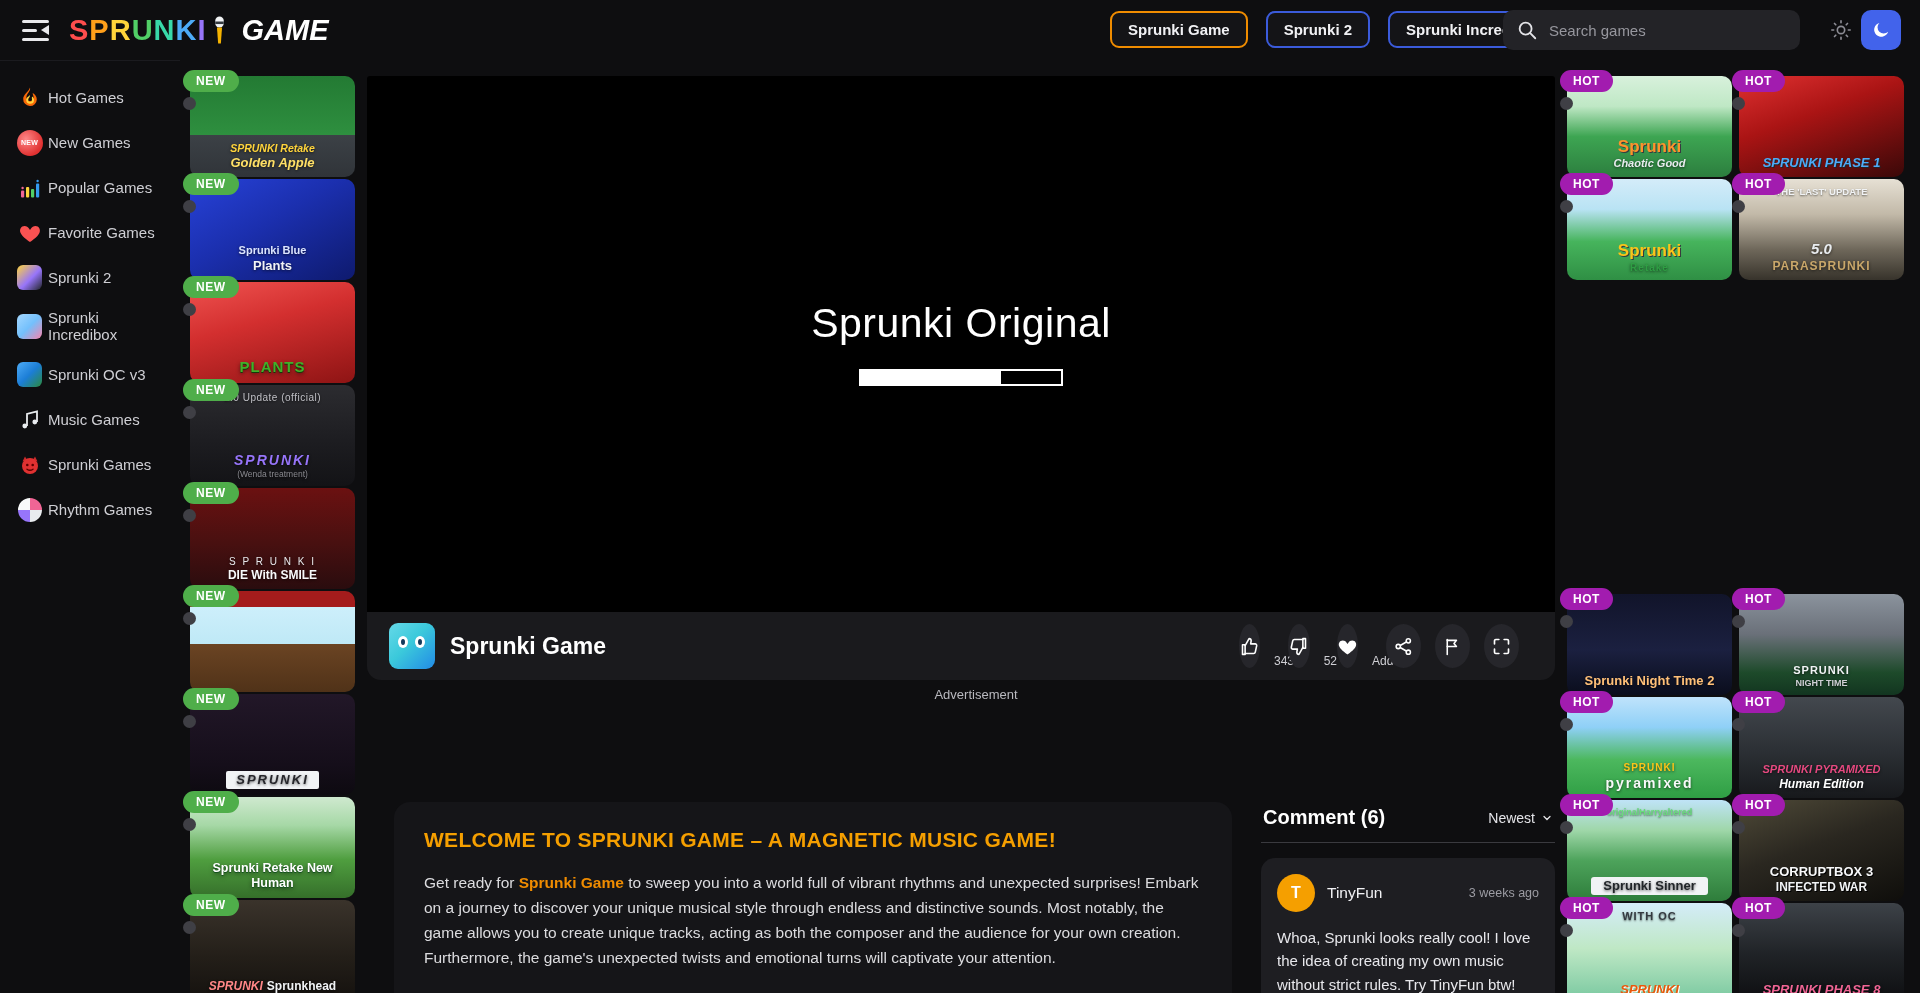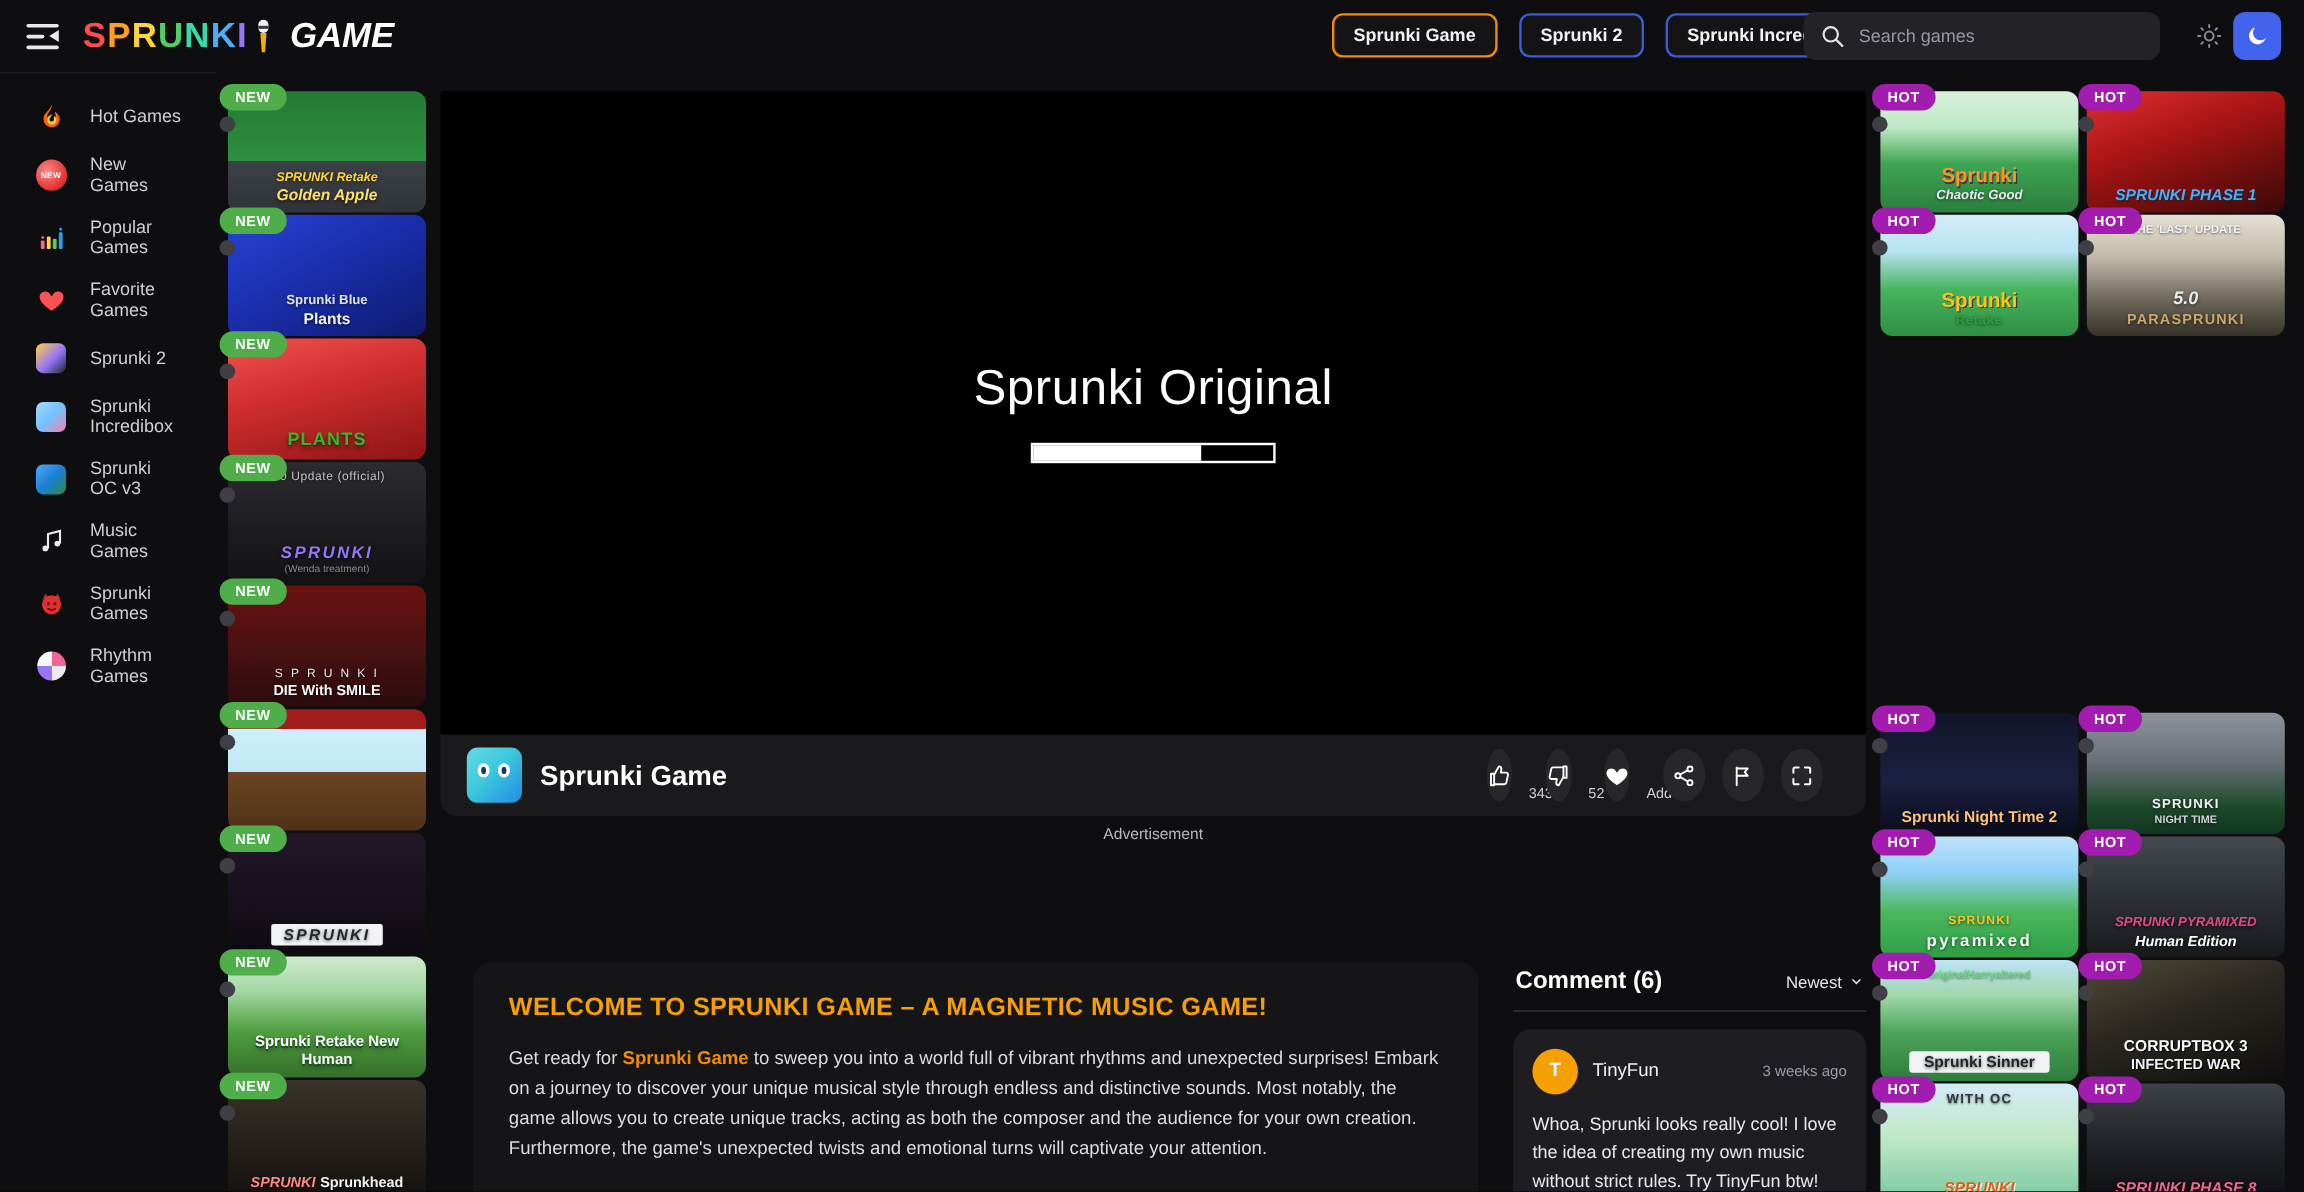--- a/index.html
+++ b/index.html
@@ -20,21 +20,21 @@
   .nav{position:absolute;left:1110px;top:11px;display:flex;gap:18px}
   .nav button{background:#141417;border:2px solid #3b5bdb;border-radius:9px;color:#f1f1f4;font-size:15px;font-weight:600;padding:8px 16px;font-family:inherit;cursor:pointer;white-space:nowrap}
   .search{position:absolute;left:1503px;top:10px;width:297px;height:40px;background:#232327;border-radius:10px;display:flex;align-items:center;padding:0 13px;gap:11px}
   .search input{flex:1;background:transparent;border:none;outline:none;color:#e4e4e8;font-size:15px;font-family:inherit}
   .search input::placeholder{color:#97979e}
   .theme{position:absolute;left:1830px;top:10px;display:flex;align-items:center;gap:9px}
   .moonbtn{width:40px;height:40px;border-radius:10px;background:#4263eb;display:flex;align-items:center;justify-content:center;border:none;cursor:pointer}
 
   
   .sidebar{position:absolute;left:0;top:60px;width:180px;bottom:0;padding-top:14px;border-top:1px solid #1b1b1f}
-  .side-item{display:flex;align-items:center;gap:19px;padding:9px 29px;font-size:15px;color:#cfcfd4;cursor:pointer}
+  .side-item{display:flex;align-items:center;gap:5px;padding:9px 16px;font-size:15px;color:#cfcfd4;cursor:pointer}
   .sicon{width:27px;height:27px;display:flex;align-items:center;justify-content:center;flex:none}
   .ic-new{width:26px;height:26px;border-radius:50%;background:radial-gradient(circle at 35% 35%,#ff8787,#e03131 70%);color:#fff;font-size:7px;font-weight:800;display:flex;align-items:center;justify-content:center;letter-spacing:.3px}
   .thumb-ic{width:25px;height:25px;border-radius:6px}
   .ic-rhythm{width:24px;height:24px;border-radius:50%;background:conic-gradient(#f06595 0 25%,#e9ecef 25% 50%,#9775fa 50% 75%,#f8f9fa 75% 100%)}
 
   
   .gcard{position:relative;width:165px;height:101px;flex:none;cursor:pointer}
   .gbg{position:absolute;inset:0;border-radius:10px;overflow:hidden}
   .badge{position:absolute;top:-6px;left:-7px;z-index:3;padding:4px 13px;border-radius:13px;font-size:12px;font-weight:800;color:#fff;letter-spacing:.5px}
   .badge.new{background:#4fae4a}
@@ -58,21 +58,21 @@
   .gamebar{height:68px;background:#1a1a1d;border-radius:0 0 14px 14px;display:flex;align-items:center;padding:0 22px;gap:15px}
   .gicon{width:46px;height:46px;border-radius:9px;position:relative;background:linear-gradient(135deg,#66d9e8 0%,#3bc9db 45%,#228be6 100%);flex:none}
   .gicon::before{content:"";position:absolute;width:10px;height:12px;background:#fff;border-radius:50%;left:9px;top:13px;box-shadow:17px 0 0 #fff}
   .gicon::after{content:"";position:absolute;width:4px;height:6px;background:#143a5c;border-radius:50%;left:12px;top:16px;box-shadow:17px 0 0 #143a5c}
   .gbtitle{font-size:23px;font-weight:600}
   .actions{margin-left:auto;display:flex;align-items:flex-start}
   .abtn{width:49px;display:flex;flex-direction:row;align-items:flex-end;gap:14px;background:none;border:none;cursor:pointer;font-family:inherit}
   .acirc{width:44px;height:44px;border-radius:50%;background:#26262b;display:flex;align-items:center;justify-content:center}
   .alabel{font-size:12px;color:#cfcfd4;min-height:14px}
 
-  .adlabel{position:absolute;left:367px;top:687px;width:1188px;text-align:center;font-size:13px;color:#b9b9bf}
+  .adlabel{position:absolute;left:382px;top:687px;width:1188px;text-align:center;font-size:13px;color:#b9b9bf}
 
   
   .welcome{position:absolute;left:394px;top:802px;width:838px;height:240px;background:#151518;border-radius:16px;padding:26px 30px}
   .welcome h2{color:#f59f00;font-size:21px;font-weight:800;letter-spacing:.3px;margin-bottom:18px}
   .welcome p{color:#dcdcdf;font-size:15.5px;line-height:1.62;margin-bottom:18px}
   .hl{color:#f08c00;font-weight:700}
 
   
   .comments{position:absolute;left:1261px;top:802px;width:294px}
   .chead{display:flex;align-items:center;justify-content:space-between;padding:4px 2px 13px;border-bottom:1px solid #3a3a3f}

